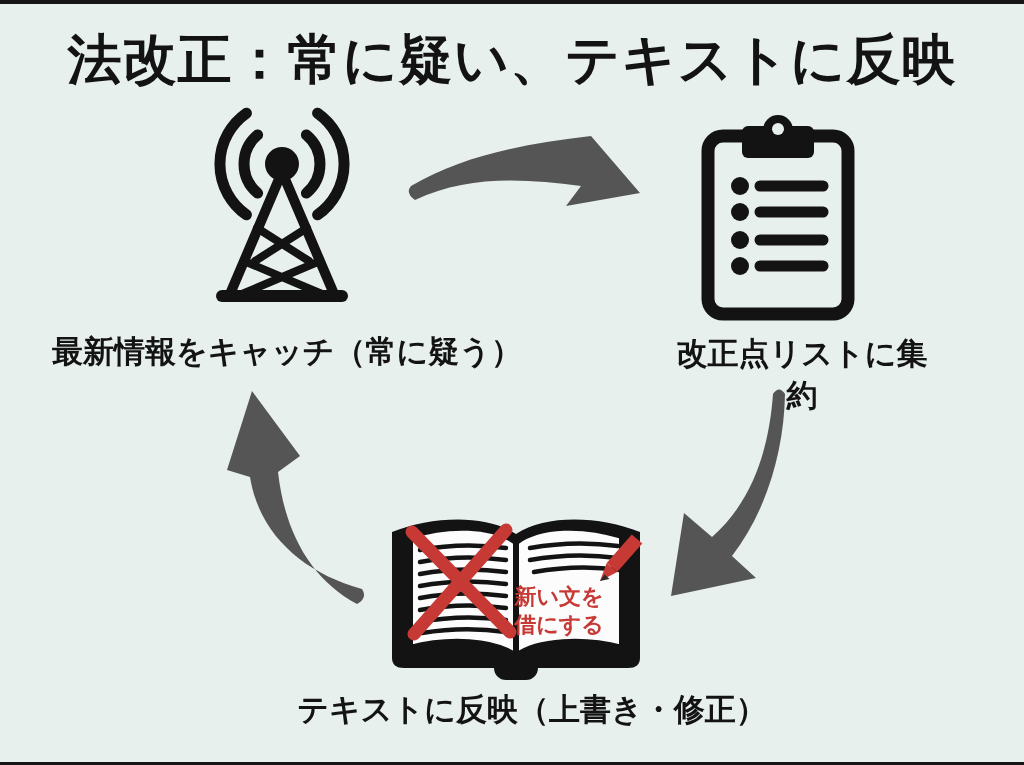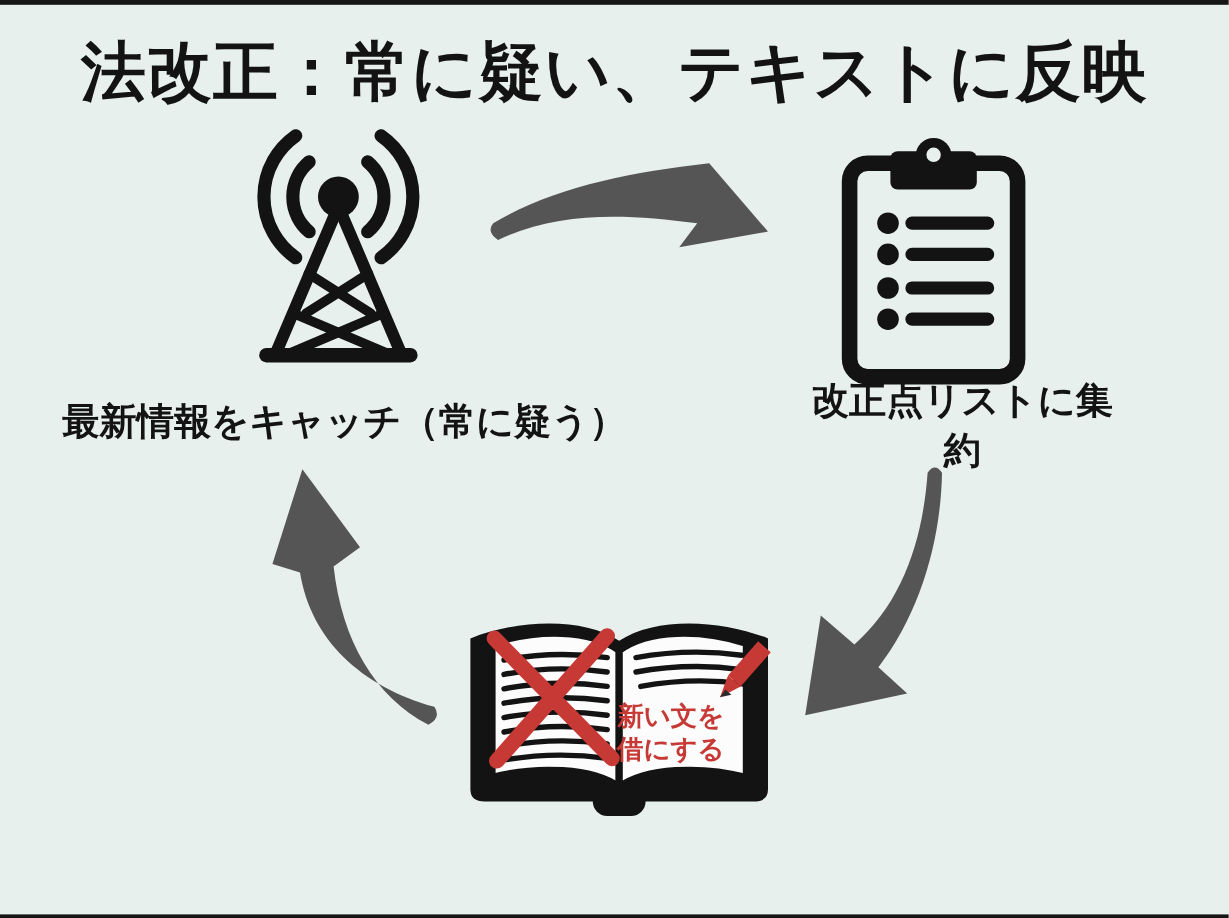--- a/index.html
+++ b/index.html
@@ -26,21 +26,21 @@
   .title{
     position:absolute;top:24px;left:0;width:100%;
     text-align:center;font-size:54px;font-weight:900;color:var(--ink);
     letter-spacing:1px;
   }
   .step-label{
     position:absolute;text-align:center;
     font-size:31px;font-weight:900;color:var(--ink);padding-left:44px;
   }
   .label-catch{left:0;top:331px;width:530px;}
-  .label-list{left:630px;top:313px;width:300px;}
+  .label-list{left:630px;top:333px;width:300px;}
   .label-reflect{left:250px;top:689px;width:520px;}
   .icon-abs{position:absolute;}
   .tower-svg{left:172px;top:106px;width:220px;height:215px;}
   .clipboard-svg{left:698px;top:110px;width:160px;height:212px;}
   .book-svg{left:382px;top:502px;width:276px;height:184px;}
   .arrows-svg{position:absolute;left:0;top:0;width:1024px;height:765px;pointer-events:none;}
   .ink-stroke{stroke:var(--ink);fill:none;stroke-linecap:round;stroke-linejoin:round;}
   .ink-fill{fill:var(--ink);}
   .arrow-fill{fill:var(--arrow);stroke:none;}
   .page-fill{fill:var(--page-white);}
@@ -125,15 +125,16 @@
       <polygon class="red-fill" points="249.8,32.4 260.3,41.6 235.2,70.1 224.7,60.9"></polygon>
       <polygon class="red-fill" points="224.7,60.9 235.2,70.1 218,79"></polygon>
       <polygon points="218,79 222.5,72.5 227.5,76.9" fill="#2b2b2b"></polygon>
     </g>
     <text class="book-note" x="177" y="102" text-anchor="middle">新い文を</text>
     <text class="book-note" x="177" y="130" text-anchor="middle">借にする</text>
   </svg>
 
   <div class="step-label label-catch">最新情報をキャッチ（常に疑う）</div>
   <div class="step-label label-list">改正点リストに集約</div>
+  <div class="step-label label-reflect">テキストに反映（上書き・修正）</div>
 
   <div class="edge-bar bottom"></div>
 </div>
 
 </body></html>

